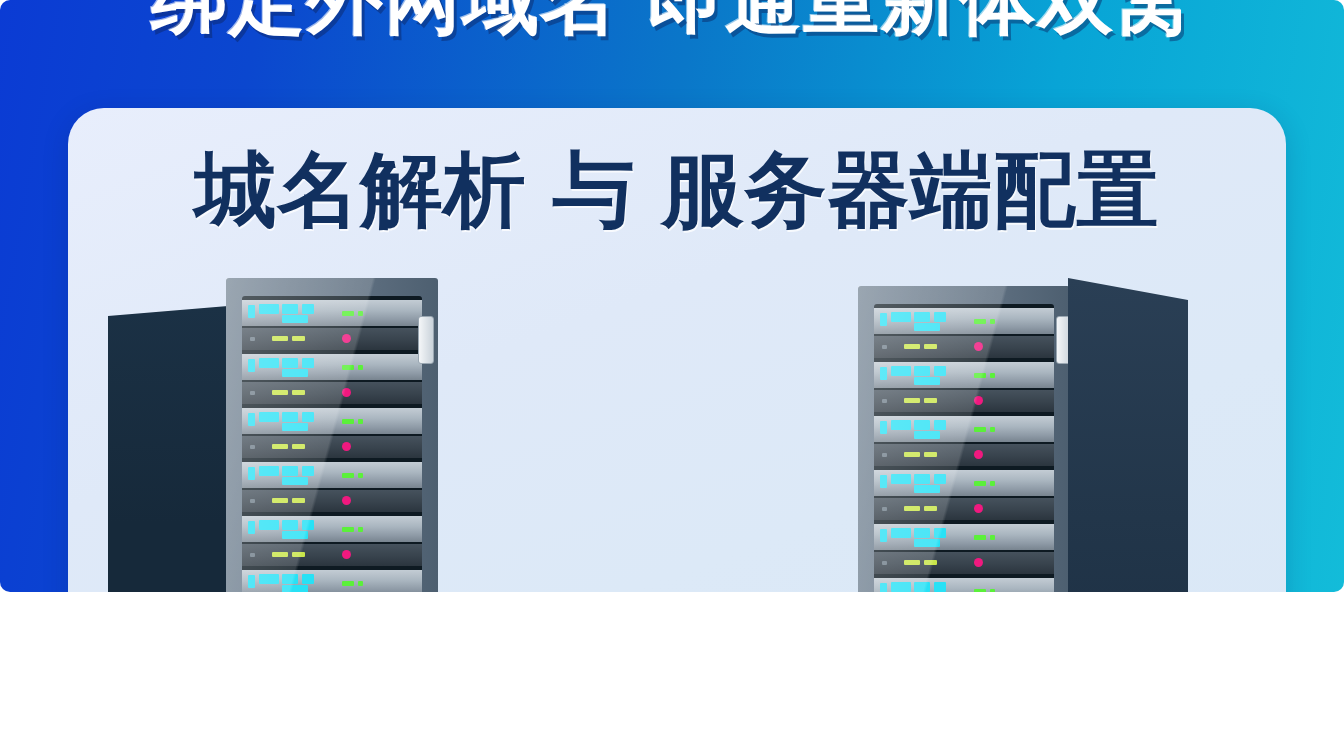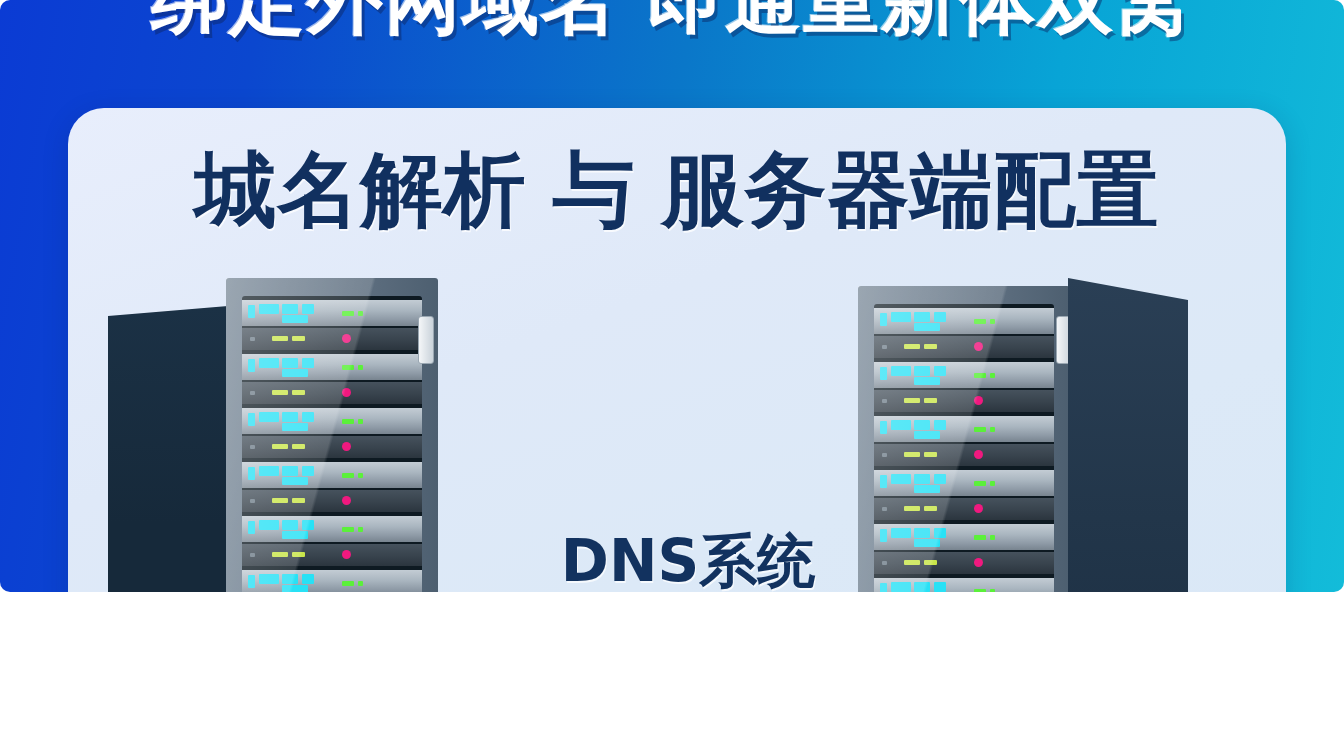--- a/index.html
+++ b/index.html
@@ -359,21 +359,20 @@
                   background:linear-gradient(180deg,#2a3f55 0%,#22364a 60%,#1d3044 100%);"></div>
       <div class="feet" style="left:0px;top:400px;width:330px;">
         <div class="foot" style="left:16px;top:2px"></div>
         <div class="foot" style="left:78px;top:2px"></div>
         <div class="foot" style="left:176px;top:4px"></div>
         <div class="foot" style="left:250px;top:8px"></div>
         <div class="foot" style="left:300px;top:10px;width:18px"></div>
       </div>
     </div>
 
-    <div id="dns-label">DNS系统</div>
 
     <svg id="red-arrow" width="320" height="80" viewBox="0 0 320 80">
       <polygon points="0,40 56,6 56,27 264,27 264,6 320,40 264,74 264,53 56,53 56,74" fill="#f50d0d"></polygon>
     </svg>
 
     <svg id="cyan-hand" width="180" height="100" viewBox="0 0 180 100">
       <path d="M0,12 L96,34 C104,30 116,28 126,30 C140,32 150,36 156,40
                C162,44 160,50 152,50 L120,50 C128,52 134,56 134,60
                C134,64 128,66 120,65 L104,62 L104,78 L0,88 Z" fill="#1ec8ee"></path>
       <path d="M104,34 L126,40 L118,46 L100,42 Z" fill="#1ec8ee"></path>

